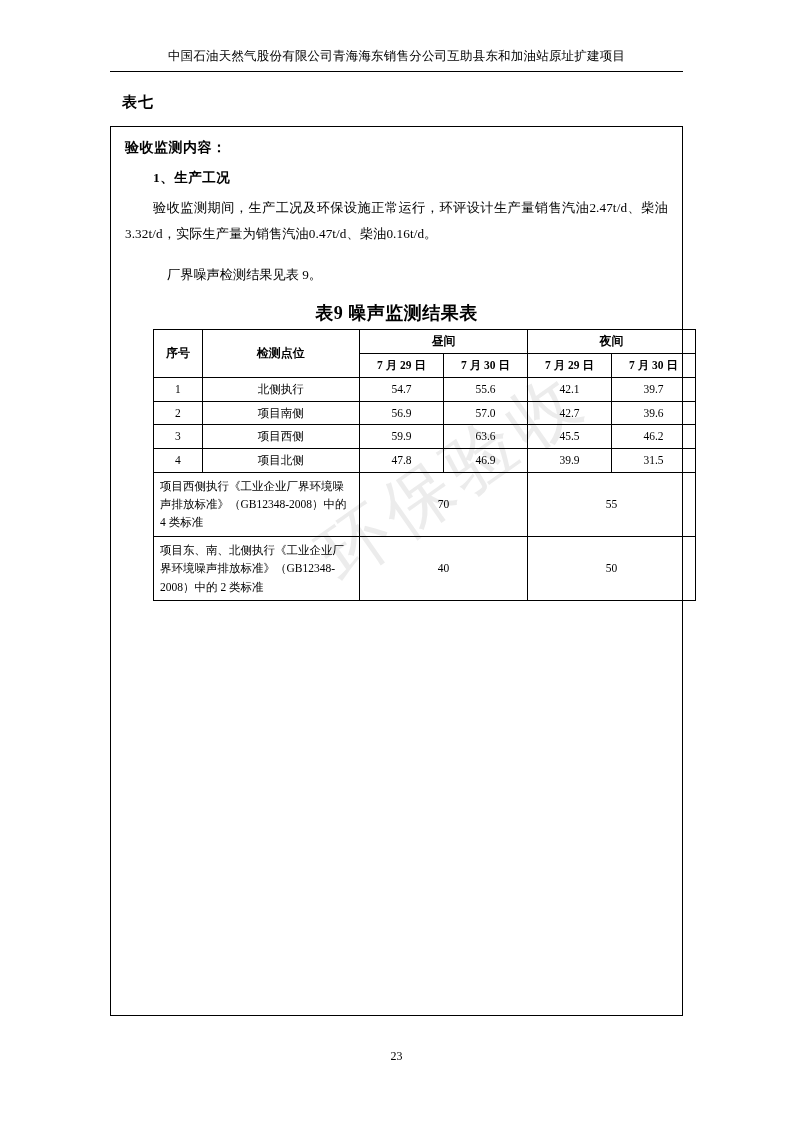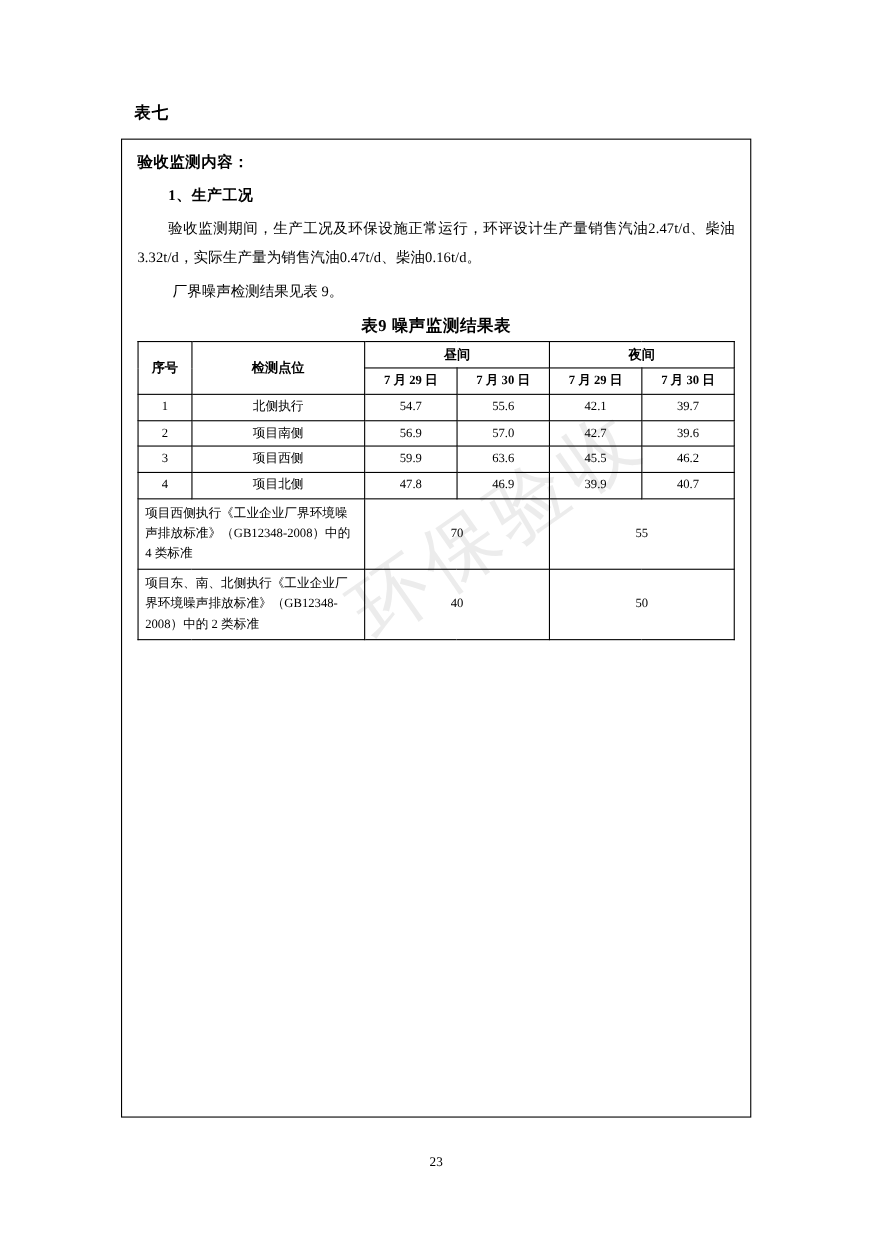--- a/index.html
+++ b/index.html
@@ -74,35 +74,36 @@
     line-height: 2.0;
     text-indent: 28px;
     margin: 0;
     text-align: justify;
     letter-spacing: 0.1px;
   }
   .para-tight {
     font-size: 13.2px;
     line-height: 1.9;
     text-indent: 28px;
-    margin: 4px;
+    margin: 14px;
   }
   
   .tbl-caption {
     text-align: center;
-    font-size: 15px;
+    font-size: 18px;
     font-weight: bold;
     margin: 10px 0 4px 0;
     letter-spacing: 0.5px;
   }
   table.noise {
     border-collapse: collapse;
     width: 100%;
     font-size: 11.5px;
     table-layout: fixed;
+    margin-left: 28px;
   }
   table.noise th, table.noise td {
     border: 1px solid #000;
     text-align: center;
     padding: 3px 2px;
     line-height: 1.45;
     font-weight: normal;
   }
   table.noise th {
     font-weight: bold;
@@ -154,20 +155,24 @@
     width: 100%;
     text-align: center;
     font-size: 12px;
   }
 </style>
 </head>
 <body>
 
 <div class="page">
 
+  <div class="doc-header">
+    <div>中国石油天然气股份有限公司青海海东销售分公司互助县东和加油站原址扩建项目</div>
+    <div class="rule"></div>
+  </div>
 
   <div class="table-label">表七</div>
 
   <div class="watermark">环保验收</div>
 
   <div class="main-box">
 
     <div class="sec-title">验收监测内容：</div>
 
     <div class="sub-title">1、生产工况</div>
@@ -227,21 +232,21 @@
           <td>63.6</td>
           <td>45.5</td>
           <td>46.2</td>
         </tr>
         <tr>
           <td>4</td>
           <td>项目北侧</td>
           <td>47.8</td>
           <td>46.9</td>
           <td>39.9</td>
-          <td>40.7</td>
+          <td>31.5</td>
         </tr>
         <tr>
           <td class="std-desc" colspan="2">项目西侧执行《工业企业厂界环境噪声排放标准》（GB12348-2008）中的 4 类标准</td>
           <td colspan="2">70</td>
           <td colspan="2">55</td>
         </tr>
         <tr>
           <td class="std-desc" colspan="2">项目东、南、北侧执行《工业企业厂界环境噪声排放标准》（GB12348-2008）中的 2 类标准</td>
           <td colspan="2">40</td>
           <td colspan="2">50</td>

